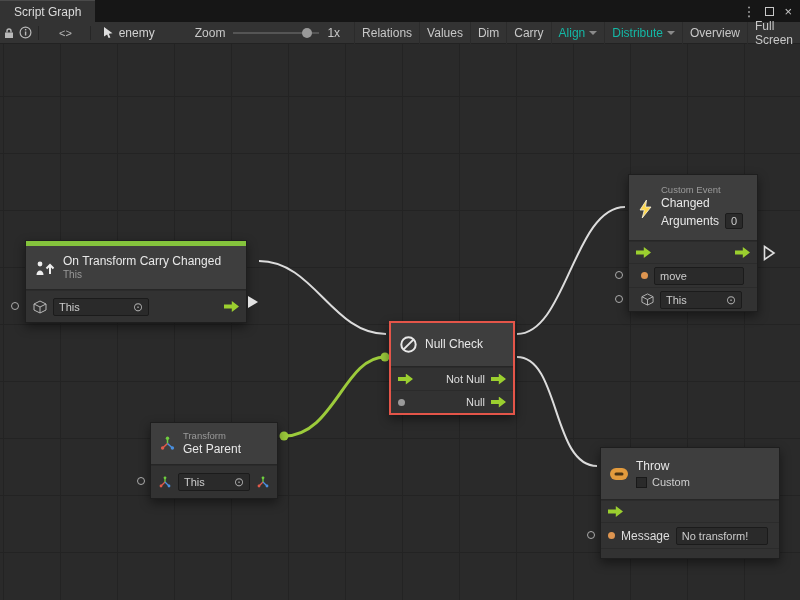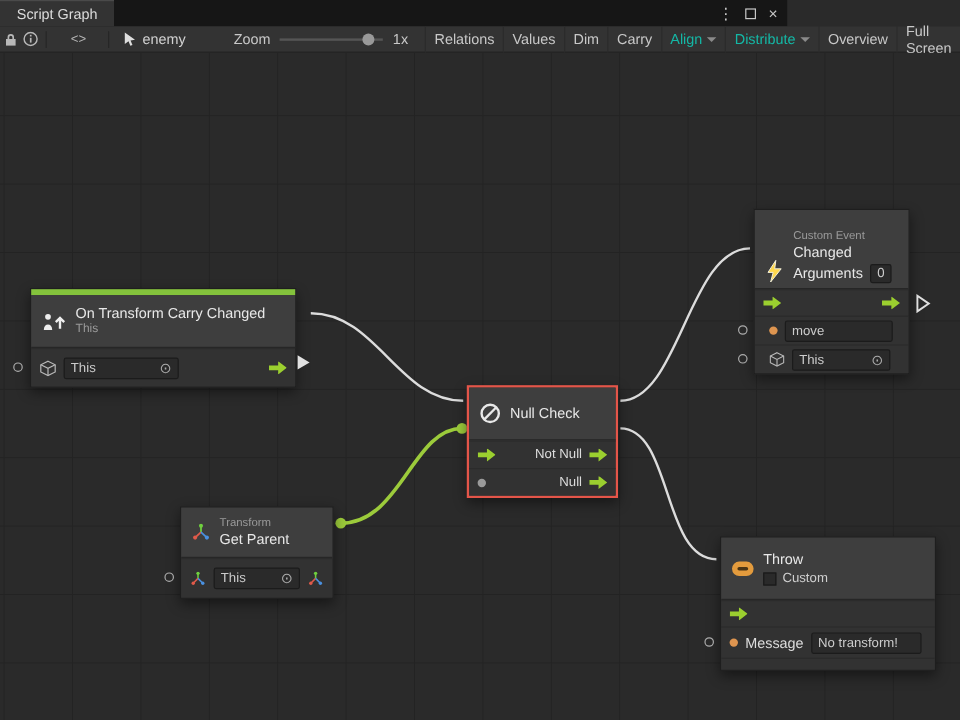--- a/index.html
+++ b/index.html
@@ -1,21 +1,21 @@
 <!DOCTYPE html>
 <html><head>
 <meta charset="utf-8">
 <style>
   * { box-sizing: border-box; margin: 0; padding: 0; }
   html,body { width:800px; height:600px; overflow:hidden; background:#1a1a1a;
     font-family:"Liberation Sans", sans-serif; }
   .window { position:relative; width:800px; height:600px; background:#2a2a2a; }
 
   
-  .tabbar { position:absolute; left:0; top:0; width:656px; height:22px; background:#161616;
+  .tabbar { position:absolute; left:0; top:0; width:800px; height:22px; background:#161616;
     display:flex; align-items:flex-end; }
   .tab { height:22px; background:#333; border-top:1px solid #4a4a4a; padding:0 14px;
     display:flex; align-items:center; color:#dcdcdc; font-size:12px; }
   .tab-right { margin-left:auto; display:flex; align-items:center; gap:10px; padding-right:8px;
     color:#cfcfcf; height:22px; }
   .kebab { font-size:13px; color:#c8c8c8; }
   .maxbox { width:9px; height:9px; border:1px solid #c8c8c8; display:inline-block; }
   .closex { font-size:13px; color:#c8c8c8; }
 
   
@@ -83,21 +83,21 @@
   .null-node .node-header { height:44px; justify-content:flex-start; }
   .null-node .node-row { height:23px; font-size:11px; }
 
   
   .getparent-node { left:150px; top:378px; width:128px; }
   .getparent-node .node-header { height:42px; }
   .getparent-node .node-row { height:33px; }
 
   
   .trigger-node { left:628px; top:130px; width:130px; }
-  .trigger-node .node-header { height:66px; align-items:flex-end; padding-top:2px; }
+  .trigger-node .node-header { height:66px; align-items:center; padding-top:2px; }
   .trigger-node .row-flow { height:22px; }
   .trigger-node .row-val { height:24px;padding-left:12px; }
 
   
   .throw-node { left:600px; top:403px; width:180px; }
   .throw-node .node-header { height:52px; }
   .throw-node .row-flow { height:22px; }
   .throw-node .row-val { height:26px; }
   .throw-node .footer-pad { height:10px; background:#323232; border-top:1px solid #2b2b2b; }
 

